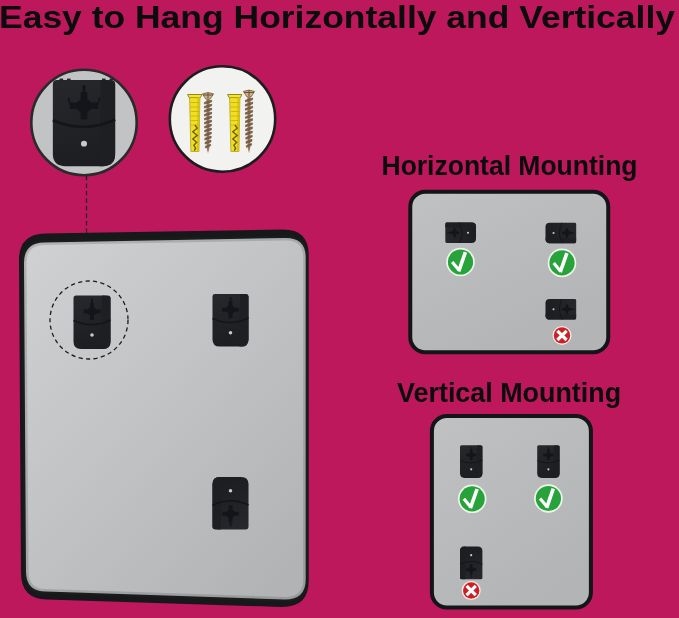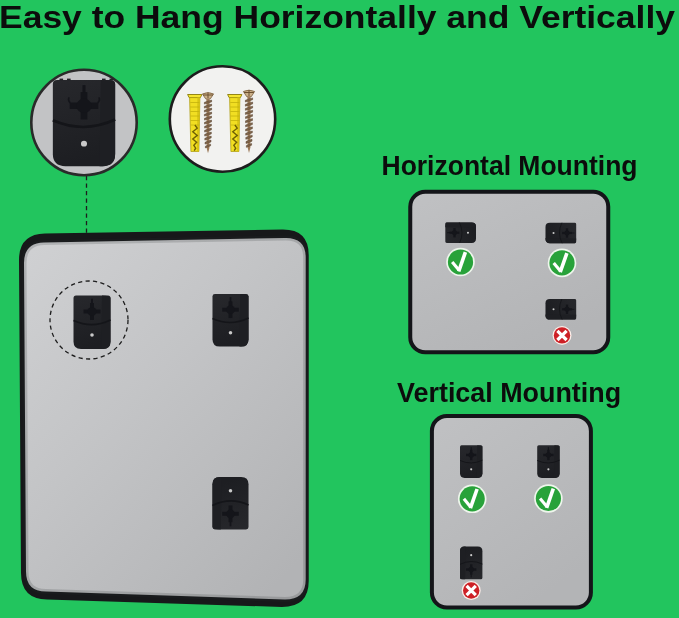--- a/index.html
+++ b/index.html
@@ -1,16 +1,16 @@
 <!DOCTYPE html>
 <html><head>
 <meta charset="utf-8">
 <style>
 html,body{margin:0;padding:0;background:#fff;}
-#wrap{position:relative;width:679px;height:618px;background:#22c55e;overflow:hidden;
+#wrap{position:relative;width:679px;height:618px;background:#be185d;overflow:hidden;
 font-family:"Liberation Sans",sans-serif;}
 svg{position:absolute;left:0;top:0;}
 </style>
 </head>
 <body>
 <div id="wrap">
 <svg width="679" height="618" viewBox="0 0 679 618">
 <defs>
   <linearGradient id="glass" x1="0" y1="0" x2="0.85" y2="1">
     <stop offset="0" stop-color="#d0d1d3"></stop>

